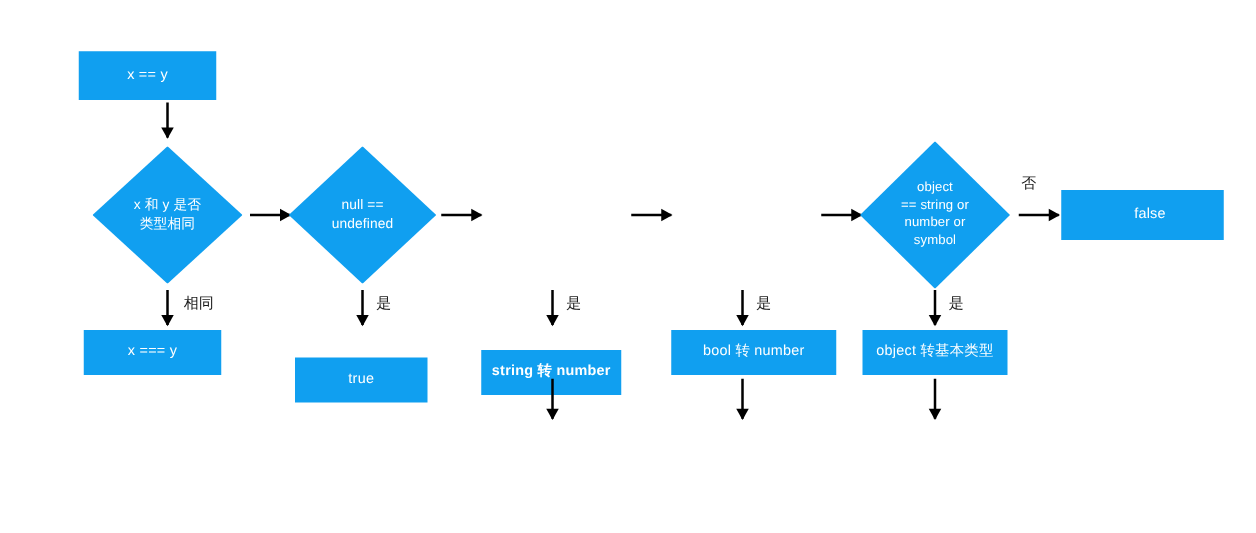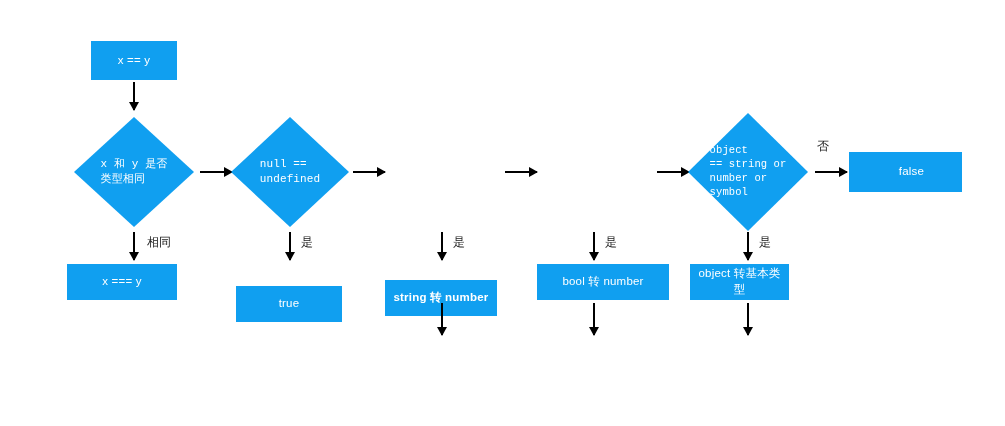--- a/index.html
+++ b/index.html
@@ -45,24 +45,24 @@
     position: absolute;
     inset: 0;
     background: #109ff0;
     clip-path: polygon(50% 0%, 100% 50%, 50% 100%, 0% 50%);
   }
   .diamond .dlabel {
     position: relative;
     color: #ffffff;
     font-size: 11px;
     line-height: 1.32;
+    text-align: center;
     white-space: pre-line;
     z-index: 2;
     letter-spacing: .1px;
-    font-family: Liberation Mono, monospace;
   }
   .diamond.small .dlabel { font-size: 10.5px; }
 
   
   .arrow-h {
     position: absolute;
     height: 2px;
     background: #000000;
   }
   .arrow-h::after {
@@ -103,21 +103,21 @@
     font-size: 13px;
     white-space: nowrap;
     font-family: "DejaVu Sans", "Liberation Sans", sans-serif;
   }
 </style>
 </head>
 <body>
 
 <div id="canvas">
 
-  <div class="box" style="left:91px; top:41px; width:86px; height:39px;">
+  <div class="box" style="left:63px; top:41px; width:110px; height:39px;">
     <span>x == y</span>
   </div>
 
   <div class="arrow-v" style="left:133px; top:82px; height:28px;"></div>
 
   <div class="diamond" style="left:74px; top:117px; width:120px; height:110px;">
     <span class="shape"></span>
     <span class="dlabel">x 和 y 是否
 类型相同</span>
   </div>
@@ -142,21 +142,21 @@
     <span class="shape"></span>
     <span class="dlabel">object
 == string or
 number or
 symbol</span>
   </div>
 
   <div class="arrow-h" style="left:815px; top:171px; width:32px;"></div>
   <div class="edge-label" style="left:817px; top:138px;">否</div>
 
-  <div class="box" style="left:849px; top:152px; width:113px; height:40px;padding-left:16px;">
+  <div class="box" style="left:849px; top:152px; width:130px; height:40px;padding-left:16px;">
     <span>false</span>
   </div>
 
   <div class="arrow-v" style="left:133px; top:232px; height:28px;"></div>
   <div class="edge-label" style="left:147px; top:234px;">相同</div>
 
   <div class="arrow-v" style="left:289px; top:232px; height:28px;"></div>
   <div class="edge-label" style="left:301px; top:234px;">是</div>
 
   <div class="arrow-v" style="left:441px; top:232px; height:28px;"></div>
@@ -177,21 +177,21 @@
   </div>
 
   <div class="box" style="left:385px; top:280px; width:112px; height:36px;font-weight:bold;">
     <span>string 转 number</span>
   </div>
 
   <div class="box" style="left:537px; top:264px; width:132px; height:36px;">
     <span>bool 转 number</span>
   </div>
 
-  <div class="box" style="left:690px; top:264px; width:99px; height:36px;">
+  <div class="box" style="left:690px; top:264px; width:116px; height:36px;">
     <span>object 转基本类型</span>
   </div>
 
   <div class="arrow-v" style="left:441px; top:303px; height:32px;"></div>
   <div class="arrow-v" style="left:593px; top:303px; height:32px;"></div>
   <div class="arrow-v" style="left:747px; top:303px; height:32px;"></div>
 
 
 
 </div>

